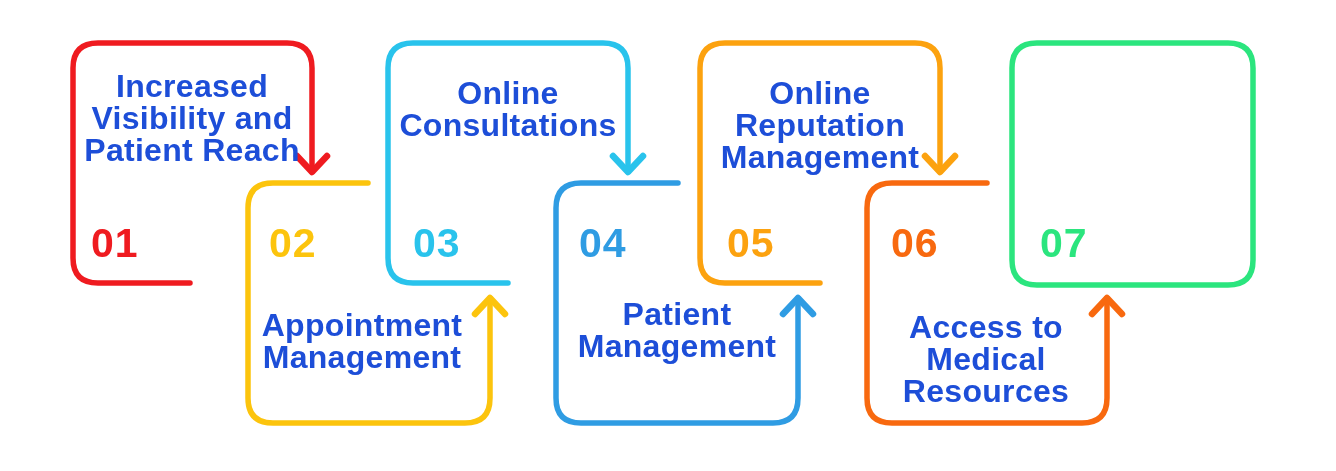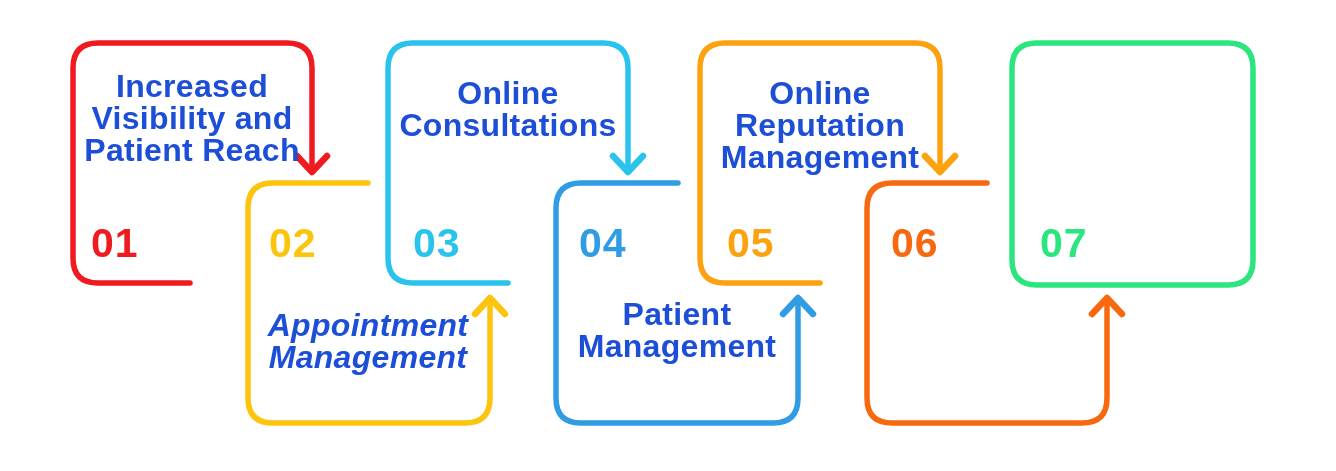--- a/index.html
+++ b/index.html
@@ -96,23 +96,25 @@
 
     <g>
       <path class="outline" d="M 1037 43 L 1228 43 Q 1253 43 1253 68 L 1253 260 Q 1253 285 1228 285 L 1037 285 Q 1012 285 1012 260 L 1012 68 Q 1012 43 1037 43 Z" stroke="#2be57e"></path>
       <text class="num" x="1040" y="257" fill="#2be57e">07</text>
     </g>
   </svg>
 
   <div class="label" style="left:62px;  top:70px;">Increased
 Visibility and
 Patient Reach</div>
-  <div class="label" style="left:238px; top:309px;font-style:italic;">Appointment
+  <div class="label" style="left:232px; top:309px;">Appointment
 Management</div>
   <div class="label" style="left:378px; top:77px;">Online
 Consultations</div>
   <div class="label" style="left:547px; top:298px;">Patient
 Management</div>
   <div class="label" style="left:690px; top:77px;">Online
 Reputation
 Management</div>
+  <div class="label" style="left:856px; top:311px;">Access to Medical
+Resources</div>
 
 </div>
 
 </body></html>

